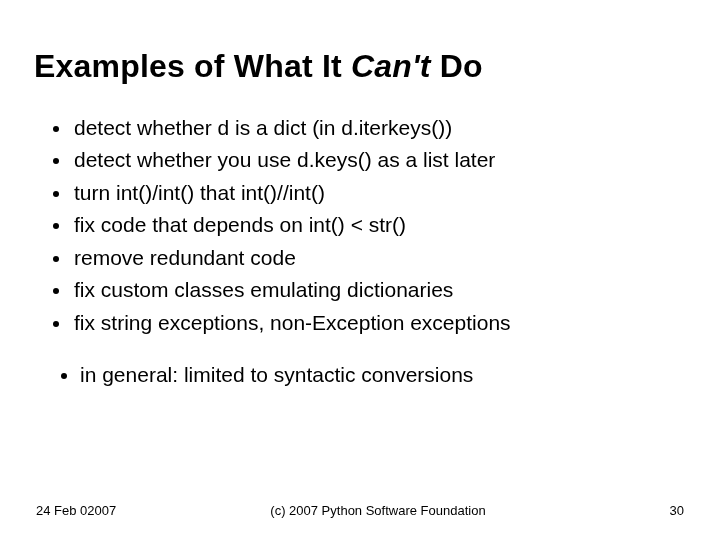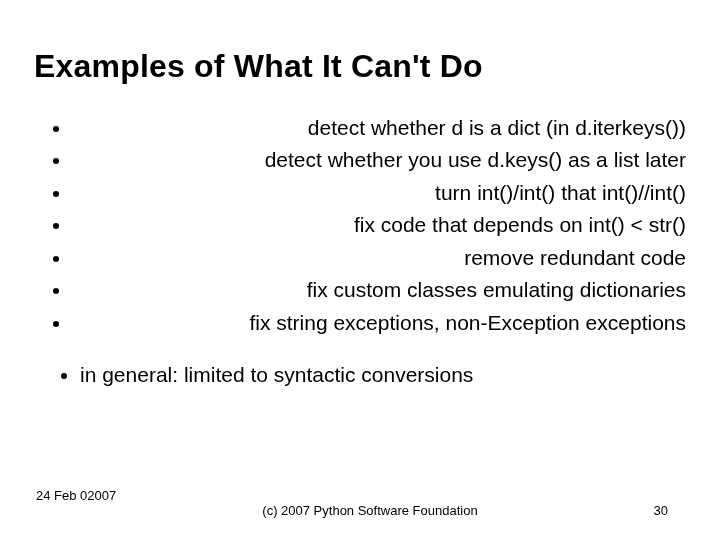--- a/index.html
+++ b/index.html
@@ -19,27 +19,27 @@
     padding: 30px 34px 0 34px;
     position: relative;
   }
   .title {
     font-size: 32px;
     font-weight: bold;
     margin: 18px 0 28px 0;
     letter-spacing: 0.2px;
   }
   .title .cant {
+    font-style: italic;
   }
   ul.main {
     margin: 0 0 22px 0;
     padding-left: 38px;
     font-size: 21px;
     line-height: 1.45;
-    text-align: right;
   }
   ul.main li {
     padding-left: 2px;
     margin-bottom: 2px;
   }
   ul.second {
     margin: 8px;
     padding-left: 38px;
     font-size: 21px;
     line-height: 1.45;
@@ -49,28 +49,27 @@
     margin: 4px 0 0 0;
     padding-left: 14px;
     font-size: 18px;
   }
   ul.sub li::before {
     content: "– ";
   }
   .footer {
     position: absolute;
     left: 0;
-    right: 16px;
+    right: 0;
     bottom: 22px;
     padding: 0 36px;
     font-size: 13px;
     display: flex;
     justify-content: flex-end;
     align-items: baseline;
-    flex-direction: column;
   }
   .footer .center {
     position: absolute;
     left: 0;
     right: 0;
     text-align: center;
     padding-left: 36px;
   }
   .footer .right {
     margin-left: auto;

